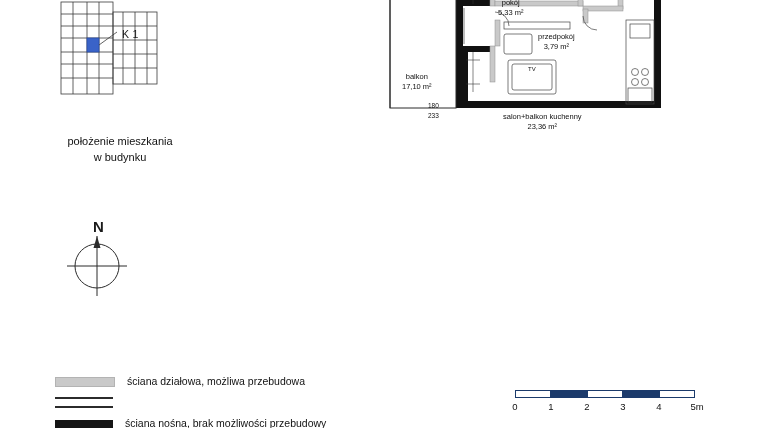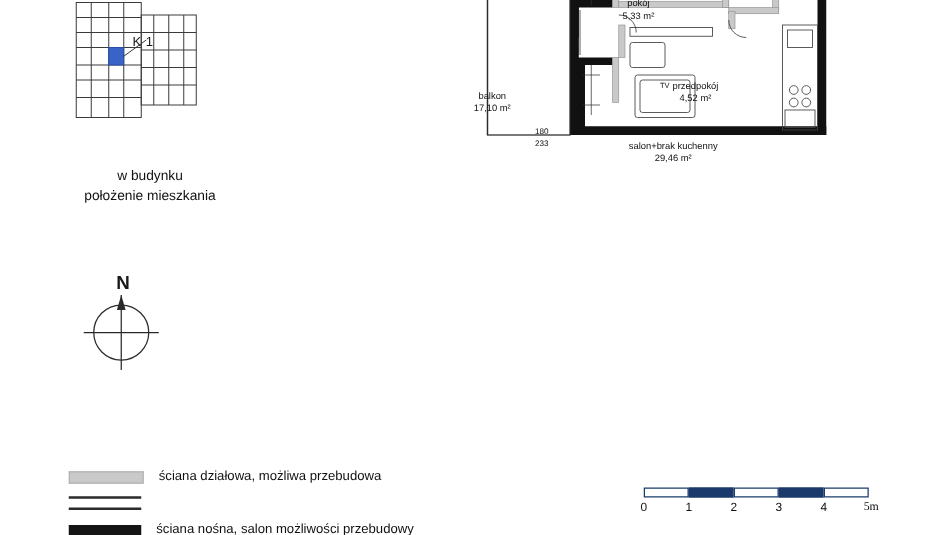--- a/index.html
+++ b/index.html
@@ -27,21 +27,21 @@
     position: absolute;
     left: 55px;
     top: 0px;
     width: 110px;
     height: 100px;
   }
   .keyplan svg { display: block; }
 
   .keyplan-label {
     position: absolute;
-    left: 106px;
+    left: 122px;
     top: 28px;
     font-size: 10.5px;
     letter-spacing: 0.3px;
   }
 
   .loc-caption {
     position: absolute;
     left: 25px;
     top: 133px;
     width: 190px;
@@ -185,22 +185,22 @@
         <line x1="92" y1="12" x2="92" y2="84"></line>
         <line x1="68" y1="12" x2="68" y2="84"></line>
       </g>
       <rect x="32" y="38" width="12" height="14" fill="#3a63c8" stroke="#2a4ea8" stroke-width="0.8"></rect>
       <line x1="44" y1="45" x2="62" y2="32" stroke="#3a3a3a" stroke-width="0.8"></line>
     </svg>
   </div>
   <div class="keyplan-label">K 1</div>
 
   <div class="loc-caption">
+    <div>położenie mieszkania</div>
     <div>w budynku</div>
-    <div>położenie mieszkania</div>
   </div>
 
   <div class="compass">
     <div class="n">N</div>
     <svg width="80" height="85" viewBox="0 0 80 85">
       <circle cx="35" cy="48" r="22" fill="none" stroke="#2b2b2b" stroke-width="1"></circle>
       <line x1="35" y1="18" x2="35" y2="78" stroke="#2b2b2b" stroke-width="1"></line>
       <line x1="5" y1="48" x2="65" y2="48" stroke="#2b2b2b" stroke-width="1"></line>
       <polygon points="35,18 31.5,30 38.5,30" fill="#2b2b2b"></polygon>
     </svg>
@@ -209,39 +209,39 @@
   <div class="legend">
     <div class="legend-row">
       <div class="swatch sw-partition"></div>
       <div class="legend-text">ściana działowa, możliwa przebudowa</div>
     </div>
     <div class="legend-row">
       <div class="swatch sw-shaft"></div>
     </div>
     <div class="legend-row">
       <div class="swatch sw-bearing"></div>
-      <div class="legend-text">ściana nośna, salon możliwości przebudowy</div>
+      <div class="legend-text">ściana nośna, brak możliwości przebudowy</div>
     </div>
   </div>
 
   <div class="scalebar">
     <div class="scale-seg-row">
       <div class="scale-seg empty"></div>
       <div class="scale-seg fill"></div>
       <div class="scale-seg empty"></div>
       <div class="scale-seg fill"></div>
       <div class="scale-seg empty"></div>
     </div>
     <div class="scale-ticks">
       <span style="left:0px;">0</span>
       <span style="left:36px;">1</span>
       <span style="left:72px;">2</span>
       <span style="left:108px;">3</span>
       <span style="left:144px;">4</span>
-      <span style="left:182px;font-family:Liberation Serif, serif;">5m</span>
+      <span style="left:182px;">5m</span>
     </div>
   </div>
 
   <div class="plan">
     <svg width="382" height="250" viewBox="0 0 382 250">
 
       <g fill="#111">
 
         <rect x="78" y="40" width="7" height="108"></rect>
 
@@ -317,33 +317,33 @@
         <line x1="88" y1="100" x2="102" y2="100"></line>
         <line x1="88" y1="124" x2="102" y2="124"></line>
       </g>
     </svg>
 
     <div class="plan-txt" style="left:120px; top:38px;">
       <span>pokój</span><br>
       <span>5,33 m²</span>
     </div>
 
-    <div class="plan-txt" style="left:160px; top:72px;margin-top:32px;">
+    <div class="plan-txt" style="left:160px; top:72px;">
       <span>przedpokój</span><br>
-      <span>4,52 m²</span>
-    </div>
-
-    <div class="plan-txt" style="left:1px; top:112px;">
+      <span>3,79 m²</span>
+    </div>
+
+    <div class="plan-txt" style="left:24px; top:112px;">
       <span>balkon</span><br>
       <span>17,10 m²</span>
     </div>
 
     <div class="plan-txt" style="left:125px; top:152px;">
-      <span>salon+brak kuchenny</span><br>
-      <span>29,46 m²</span>
+      <span>salon+balkon kuchenny</span><br>
+      <span>23,36 m²</span>
     </div>
 
     <div class="plan-txt" style="left:150px; top:104px; font-size:6px;">TV</div>
 
     <div class="dim" style="left:50px; top:142px;">180</div>
     <div class="dim" style="left:50px; top:152px;">233</div>
   </div>
 
 </div>
 

